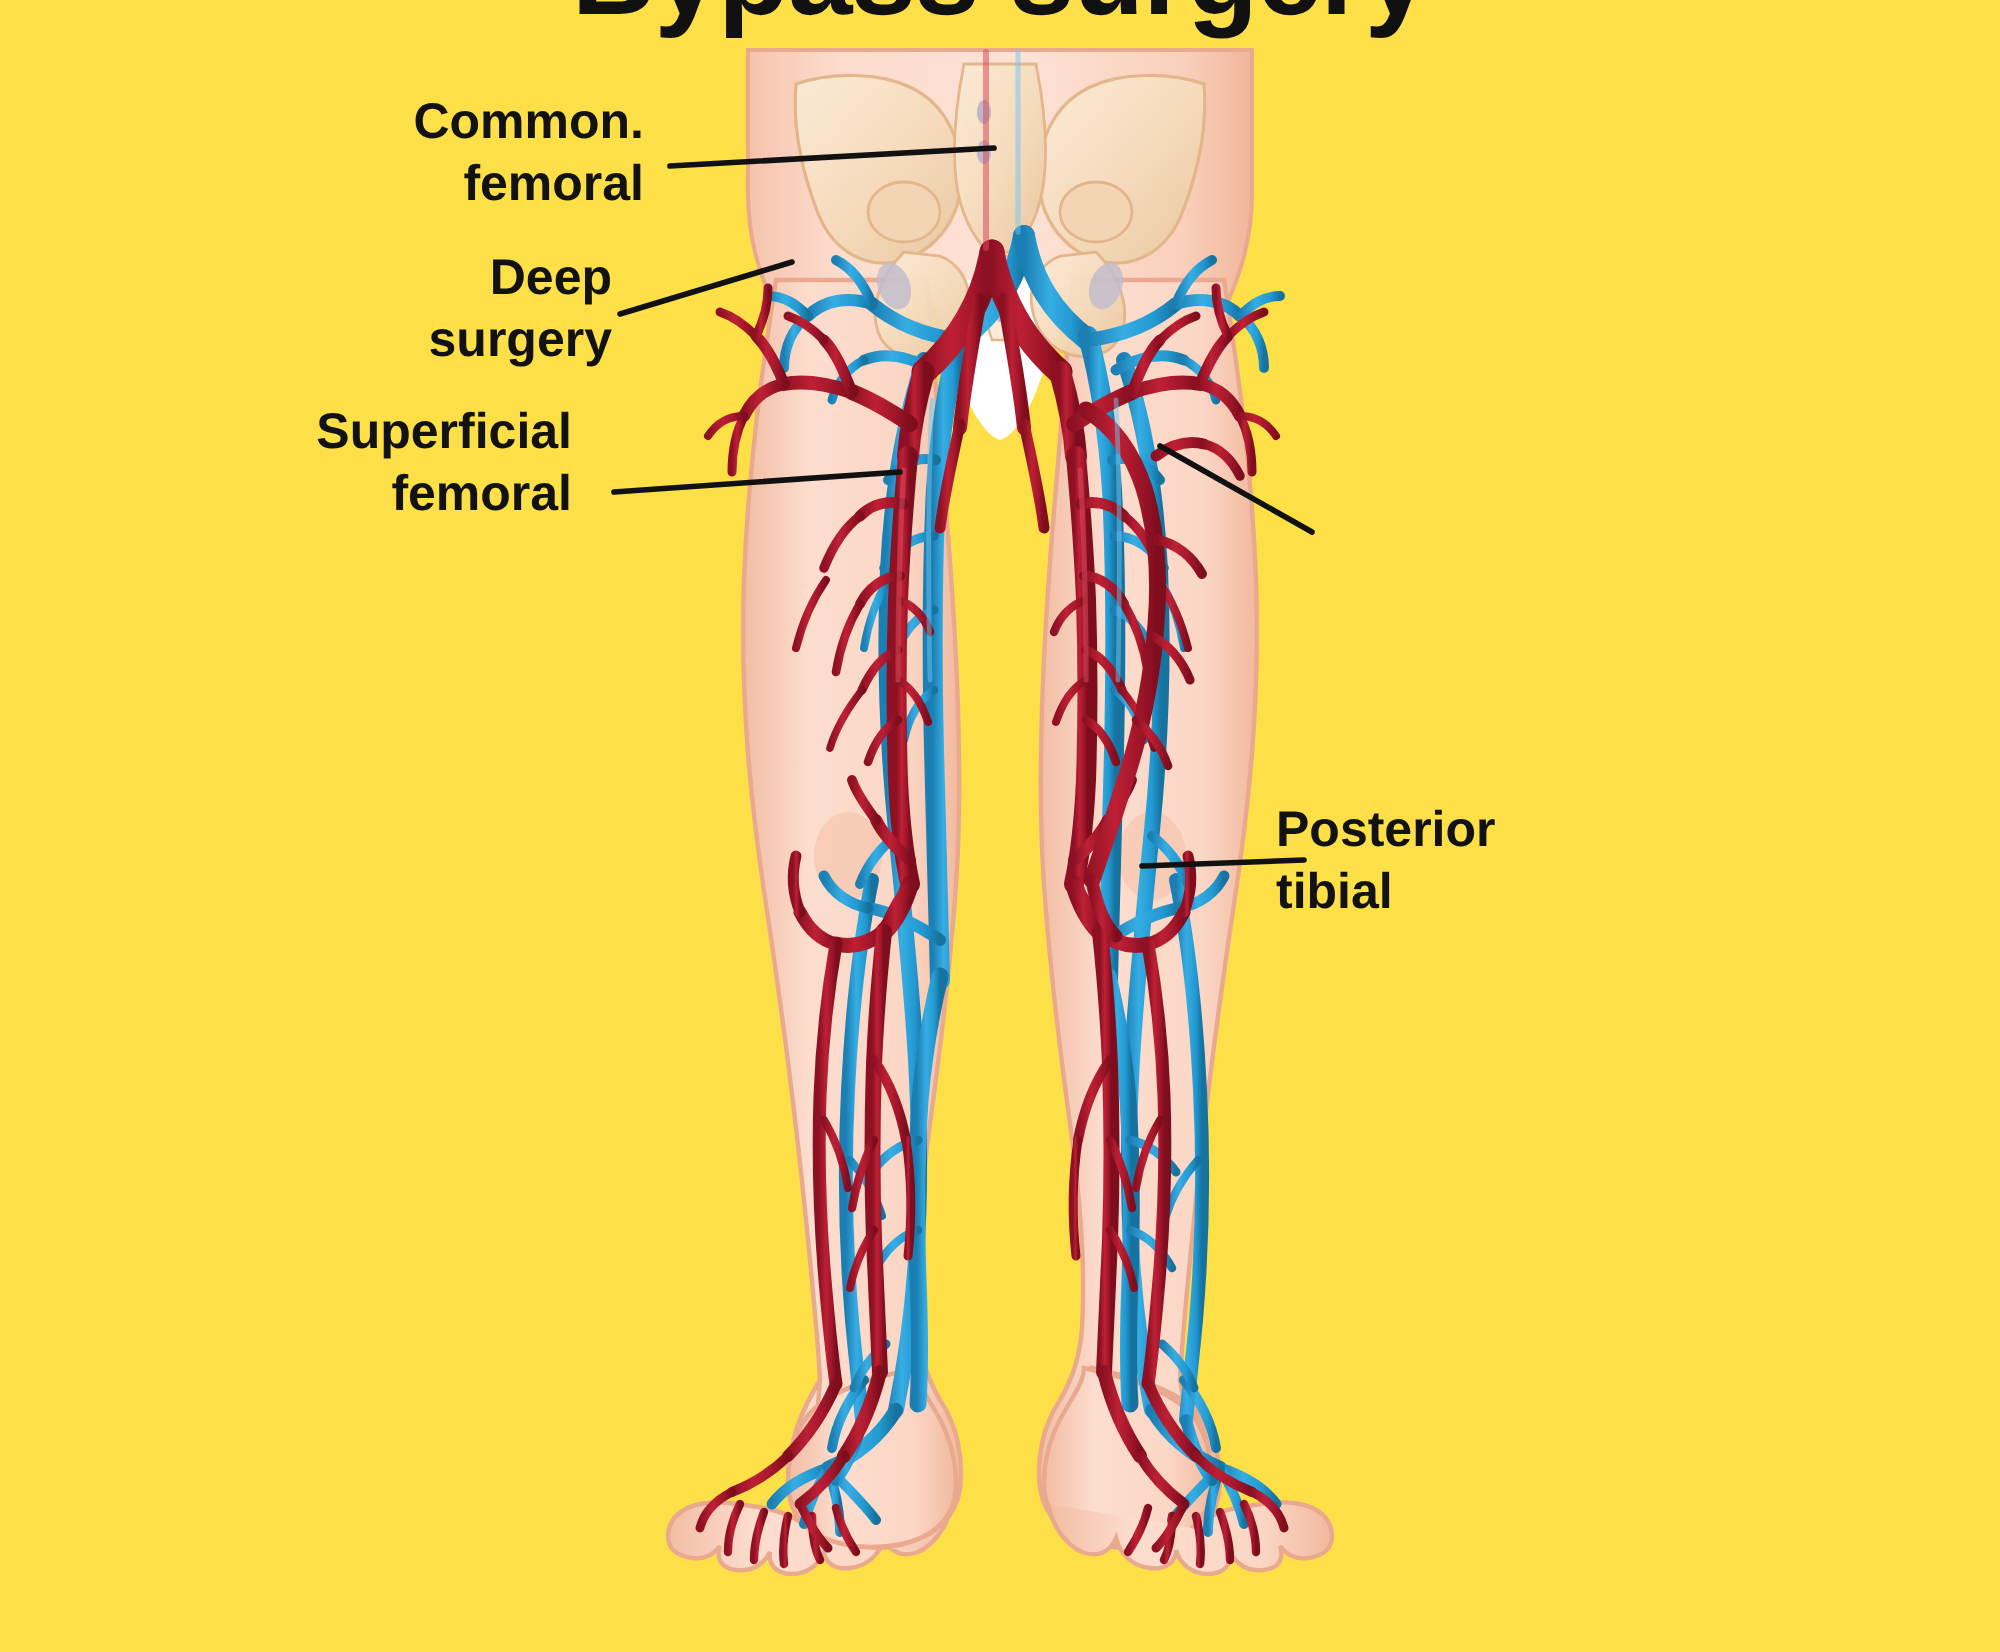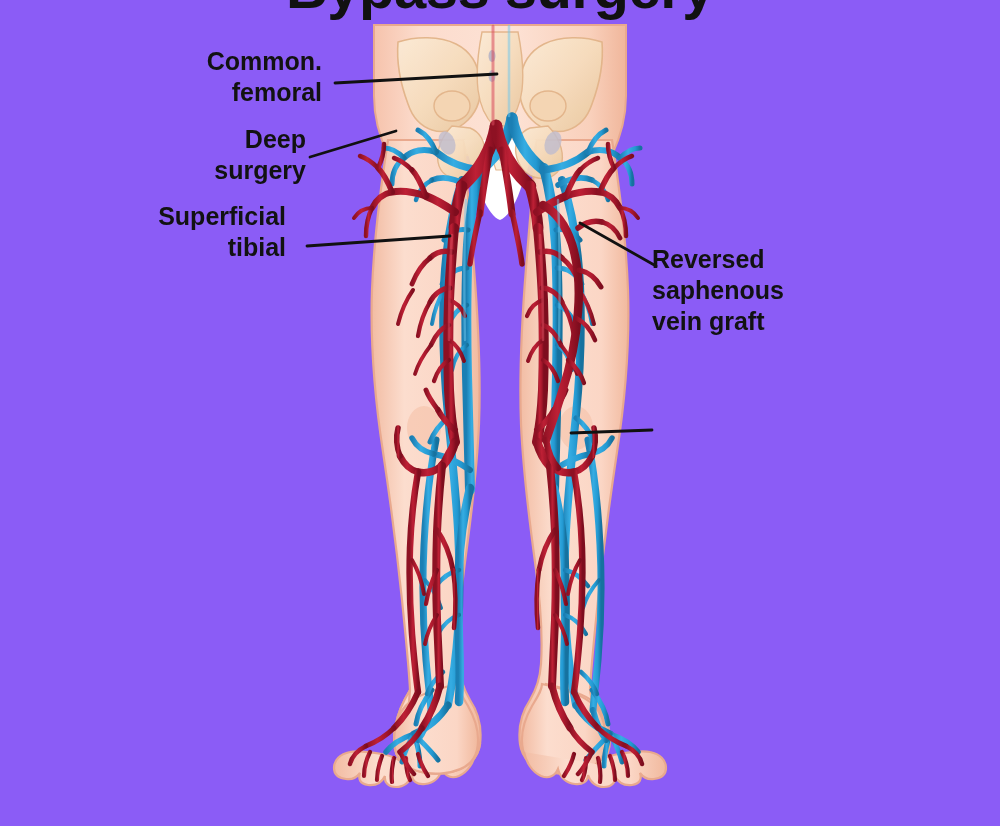--- a/index.html
+++ b/index.html
@@ -13,21 +13,21 @@
     position: relative;
     overflow: hidden;
     font-family: "Liberation Sans", sans-serif;
   }
 
   #stage {
     position: absolute;
     left: 0; top: 0;
     width: 1000px;
     height: 826px;
-    background: #8b5cf6;
+    background: #fde047;
   }
 
   
   .title-clip {
     position: absolute;
     left: 0;
     top: 0;
     width: 1000px;
     height: 22px;
     overflow: hidden;
@@ -536,20 +536,19 @@
     </g>
   </svg>
 
   <div class="label right-al" id="lbl-common">Common.
 femoral</div>
 
   <div class="label right-al" id="lbl-deep">Deep
 surgery</div>
 
   <div class="label right-al" id="lbl-superficial">Superficial
+femoral</div>
+
+
+  <div class="label left-al" id="lbl-tibial">Posterior
 tibial</div>
 
-  <div class="label left-al" id="lbl-graft">Reversed
-saphenous
-vein graft</div>
-
-
 </div>
 
 </body></html>

